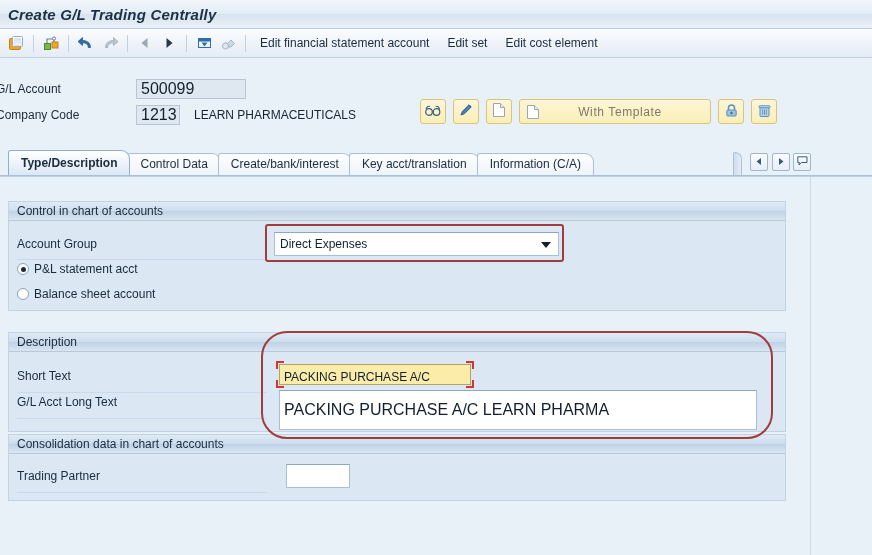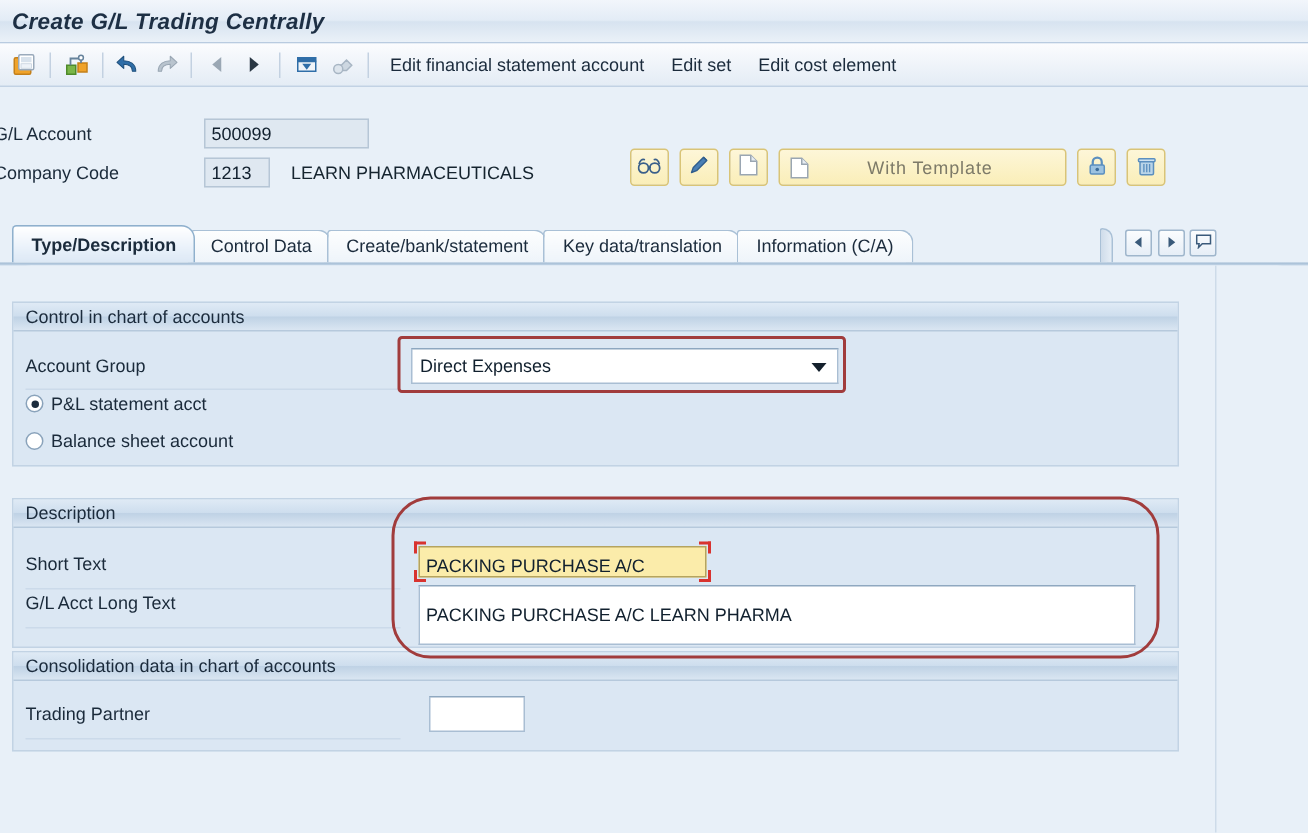--- a/index.html
+++ b/index.html
@@ -80,21 +80,21 @@
   .hdr-label {
     font-size: 12px;
     color: #1a2a3a;
     white-space: nowrap;
   }
   .sap-input {
     background: #ffffff;
     border: 1px solid #a9bed3;
     border-top-color: #8fa8c0;
     font-family: "Liberation Sans", sans-serif;
-    font-size: 12px;
+    font-size: 16px;
     color: #11202e;
     box-sizing: border-box;
     padding: 0 4px;
     height: 20px;
     line-height: 18px;
   }
   .sap-input.readonlyish {
     background: #dfe8f1;
     border: 1px solid #b6c6d6;
   }
@@ -473,22 +473,22 @@
         </svg>
       </span>
     </div>
   </div>
 </div>
 
 <div id="tabstrip">
   <div class="tabs-row">
     <div class="tab active">Type/Description</div>
     <div class="tab">Control Data</div>
-    <div class="tab">Create/bank/statement</div>
-    <div class="tab">Key data/translation</div>
+    <div class="tab">Create/bank/interest</div>
+    <div class="tab">Key acct/translation</div>
     <div class="tab">Information (C/A)</div>
   </div>
 
   <div id="tab-edge" style="left:733px;"></div>
 
   <div class="tab-nav" style="left:750px;">
     <span>
       <svg width="8" height="9" viewBox="0 0 8 9">
           <path d="M6 1 L6 8 L1.5 4.5 Z" fill="#3a5a7a"></path>
         </svg>

